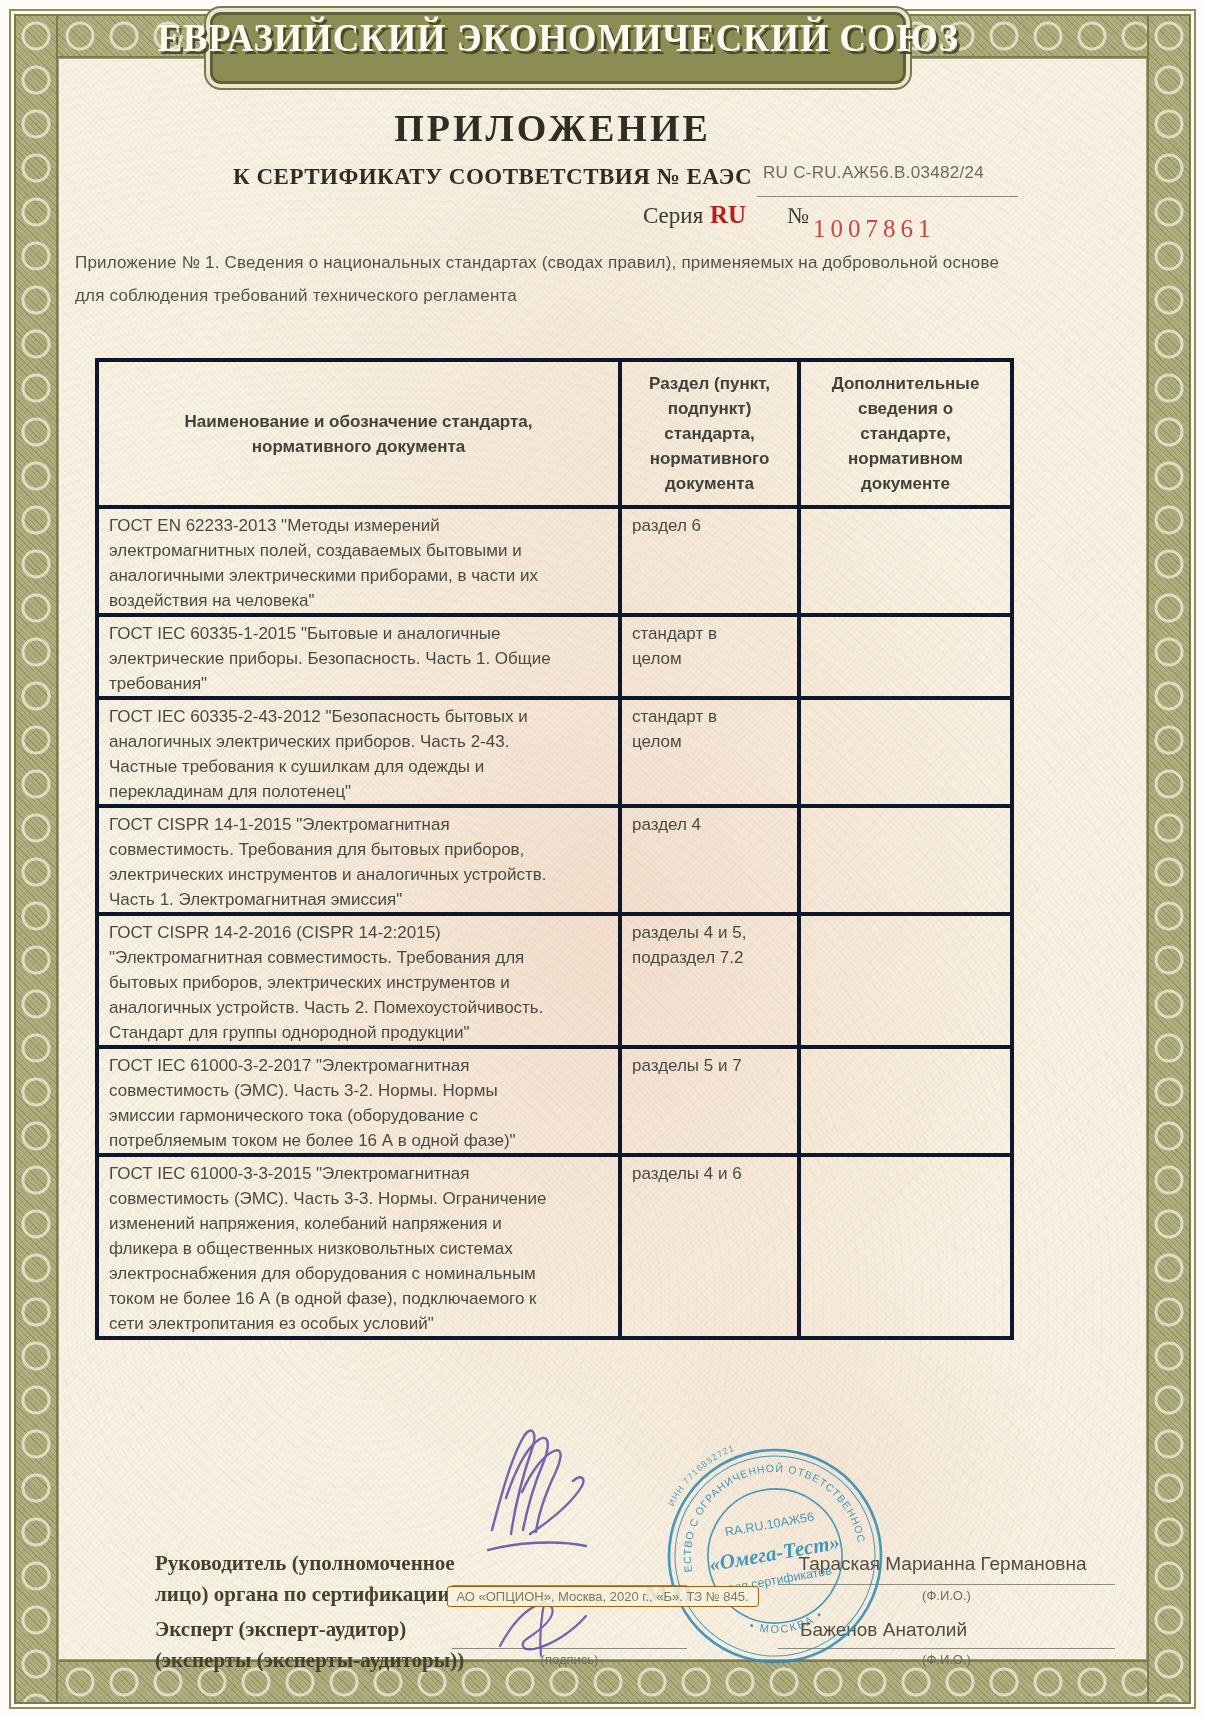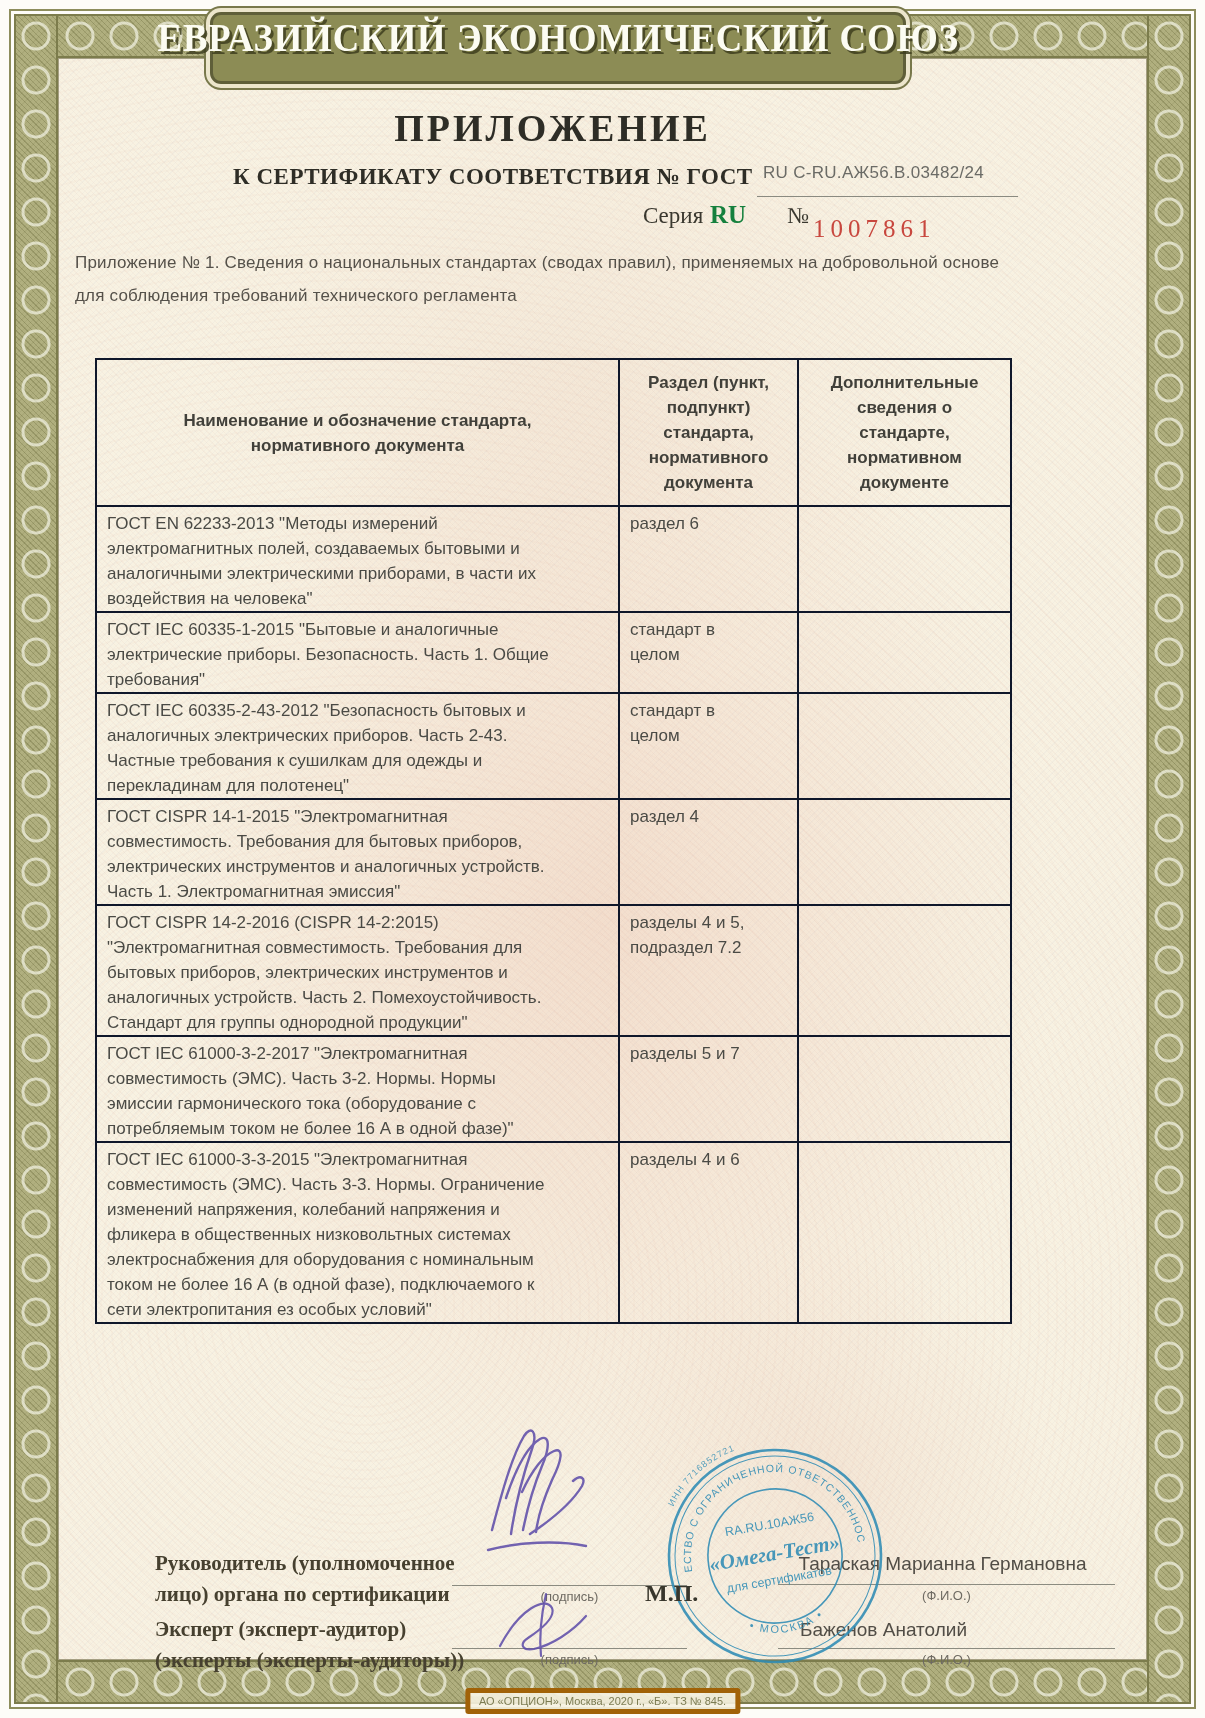--- a/index.html
+++ b/index.html
@@ -46,32 +46,32 @@
     letter-spacing:3px;color:#2e2d26;}
   .doc-subtitle{position:absolute;left:233px;top:164px;
     font-family:"Liberation Serif",serif;font-weight:bold;font-size:23px;
     letter-spacing:.5px;color:#2e2d26;white-space:nowrap;}
   .cert-number{position:absolute;left:763px;top:163px;font-size:17px;color:#6b6b66;
     letter-spacing:.3px;white-space:nowrap;}
   .cert-underline{position:absolute;left:757px;top:196px;width:261px;border-top:1px solid #8a8a80;}
   .series-label{position:absolute;left:643px;top:203px;font-family:"Liberation Serif",serif;
     font-size:23px;color:#3a382f;}
   .series-value{position:absolute;left:710px;top:201px;font-family:"Liberation Serif",serif;
-    font-weight:bold;font-size:25px;color:#15803d;}
+    font-weight:bold;font-size:25px;color:#b91c1c;}
   .number-sign{position:absolute;left:787px;top:203px;font-family:"Liberation Serif",serif;
     font-size:23px;color:#3a382f;}
   .number-value{position:absolute;left:813px;top:215px;font-family:"Liberation Serif",serif;
     font-size:25px;color:#c8473e;letter-spacing:5px;}
   .intro{position:absolute;left:75px;width:955px;top:246px;text-align:left;
     font-size:17px;line-height:33px;color:#55514a;white-space:pre-line;letter-spacing:.2px;}
   
   table.standards{position:absolute;left:95px;top:358px;border-collapse:collapse;
     table-layout:fixed;width:915px;font-size:17px;color:#4a4a45;}
   table.standards col.c1{width:523px;} table.standards col.c2{width:179px;} table.standards col.c3{width:213px;}
-  table.standards th,table.standards td{border:2px solid #0f172a;white-space:pre-line;
+  table.standards th,table.standards td{border:4px solid #0f172a;white-space:pre-line;
     line-height:25px;vertical-align:top;}
   table.standards th{font-weight:bold;color:#41403a;text-align:center;vertical-align:middle;
     padding:6px 10px;}
   table.standards td{padding:4px 10px 0 10px;}
   
   .sig-label{position:absolute;font-family:"Liberation Serif",serif;font-weight:bold;
     font-size:21px;line-height:31px;color:#46402f;white-space:pre-line;}
   .lbl-head{left:155px;top:1548px;width:370px;}
   .lbl-expert{left:155px;top:1614px;width:430px;}
   .sig-line{position:absolute;border-top:1px solid #8b8b80;}
@@ -87,43 +87,43 @@
   .mp{position:absolute;left:645px;top:1580px;font-family:"Liberation Serif",serif;
     font-weight:bold;font-size:24px;color:#38362c;z-index:4;text-align:right;}
   .fio-name1{position:absolute;left:770px;top:1553px;width:345px;text-align:center;
     font-size:19px;color:#514d46;white-space:nowrap;}
   .fio-name2{position:absolute;left:800px;top:1619px;font-size:19px;color:#514d46;white-space:nowrap;}
   
   .stamp{position:absolute;left:642px;top:1426px;z-index:3;opacity:.88;}
   .autograph1{position:absolute;left:468px;top:1422px;z-index:4;}
   .autograph2{position:absolute;left:488px;top:1588px;z-index:4;}
   
-  .imprint{position:absolute;left:50%;transform:translateX(-50%);top:1688px;z-index:5;
-    background:rgba(246,242,224,.9);border:5px solid #a16207;border-radius:3px;
-    padding:2px 9px;font-size:11px;color:#7c7c52;white-space:nowrap;}
+  .imprint{position:absolute;left:50%;transform:translateX(-50%);top:1586px;z-index:5;
+    background:rgba(246,242,224,.9);border:1px solid #a16207;border-radius:3px;
+    padding:2px 9px;font-size:13px;color:#7c7c52;white-space:nowrap;}
 </style>
 </head>
 <body>
 
 <div class="page">
 
   <div class="outer-line"></div>
   <div class="band band-top"></div>
   <div class="band band-bottom"></div>
   <div class="band band-left"></div>
   <div class="band band-right"></div>
 
   <div class="paper"></div>
 
   <div class="banner">
     <div class="banner-text">ЕВРАЗИЙСКИЙ ЭКОНОМИЧЕСКИЙ СОЮЗ</div>
   </div>
 
   <div class="doc-title">ПРИЛОЖЕНИЕ</div>
-  <div class="doc-subtitle">К СЕРТИФИКАТУ СООТВЕТСТВИЯ № ГОСТ</div>
+  <div class="doc-subtitle">К СЕРТИФИКАТУ СООТВЕТСТВИЯ № ЕАЭС</div>
   <div class="cert-number">RU C-RU.АЖ56.В.03482/24</div>
   <div class="cert-underline"></div>
   <div class="series-label">Серия</div>
   <div class="series-value">RU</div>
   <div class="number-sign">№</div>
   <div class="number-value">1007861</div>
 
   <div class="intro">Приложение № 1. Сведения о национальных стандартах (сводах правил), применяемых на добровольной основе
 для соблюдения требований технического регламента</div>
 

